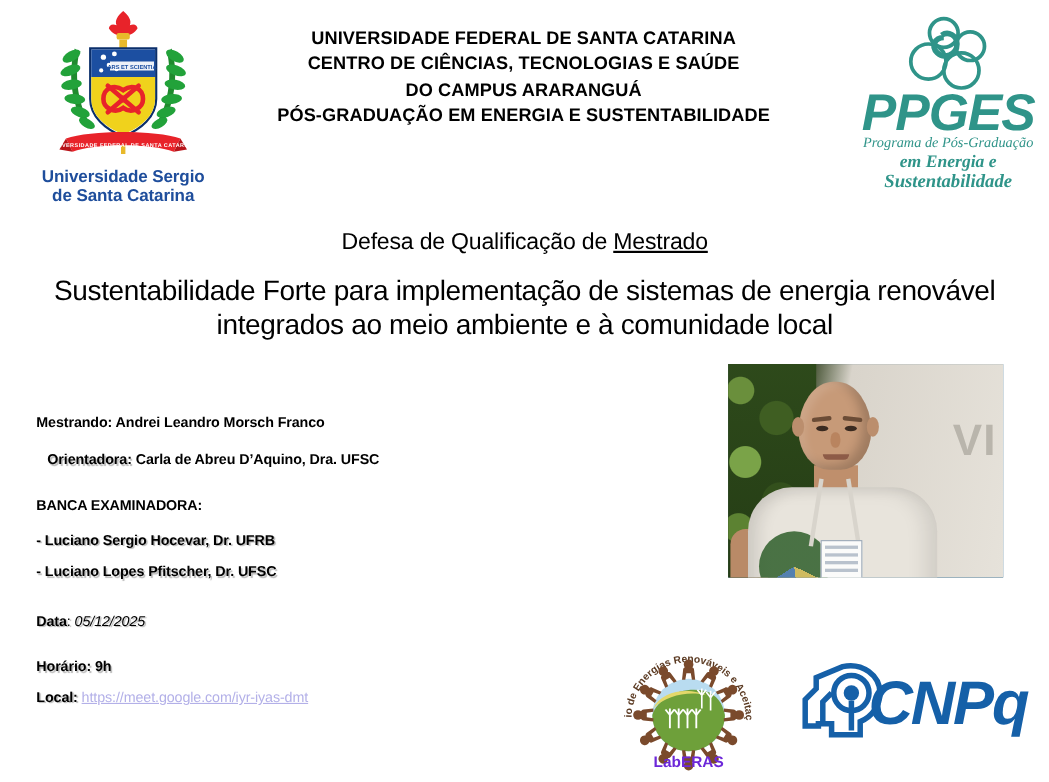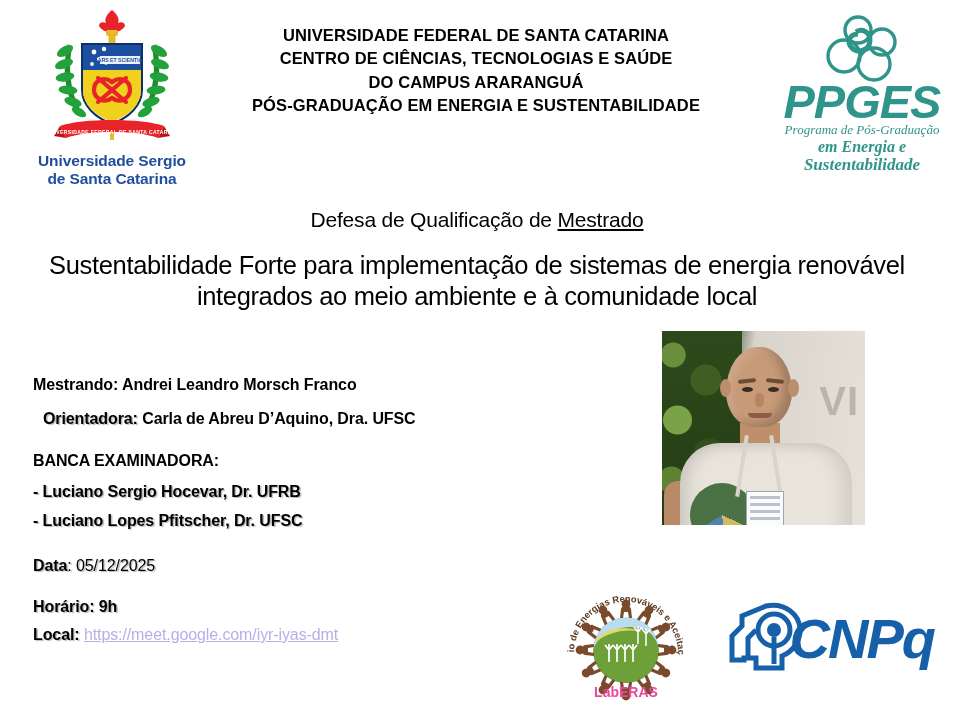--- a/index.html
+++ b/index.html
@@ -99,28 +99,28 @@
     text-align: center;
     font-size: 25.5px;
     line-height: 1.22;
     letter-spacing: -0.35px;
   }
 
   
   .body-line {
     position: absolute;
     left: 33px;
-    font-size: 16px;
+    font-size: 13px;
     font-weight: bold;
     letter-spacing: -0.1px;
     white-space: nowrap;
   }
   .sh { text-shadow: 1.4px 1.4px 0.8px rgba(140,140,140,0.6); }
   .nf { font-weight: normal; }
-  .it { }
+  .it { font-style: italic; }
 
   #l-mestrando  { top: 376px; }
   #l-orientador { top: 410px; margin-left: 10px; }
   #l-banca      { top: 452px; }
   #l-b1         { top: 483px; }
   #l-b2         { top: 512px; }
   #l-data       { top: 557px; }
   #l-hora       { top: 598px; }
   #l-local      { top: 626px; }
 
@@ -133,20 +133,21 @@
 
   
   #photo {
     position: absolute;
     left: 662px;
     top: 331px;
     width: 203px;
     height: 194px;
     overflow: hidden;
     background: #0c4a6e;
+    padding-left: 47px;
   }
   #photo .bg-wall {
     position: absolute; inset: 0;
     background: linear-gradient(100deg, #4e5a3c 0 28%, #d9d4cb 40%, #e6e2da 100%);
   }
   #photo .foliage {
     position: absolute; left: -6px; top: -6px; width: 86px; height: 250px;
     background:
       radial-gradient(circle at 20% 12%, #6a8f3c 0 12px, transparent 13px),
       radial-gradient(circle at 58% 22%, #3f5e22 0 15px, transparent 16px),
@@ -201,21 +202,21 @@
     height: 122px;
   }
   #laberas-caption {
     position: absolute;
     left: 564px;
     top: 684px;
     width: 124px;
     text-align: center;
     font-size: 14px;
     font-weight: bold;
-    color: #ec4899;
+    color: #6d28d9;
   }
   #cnpq {
     position: absolute;
     left: 722px;
     top: 600px;
     width: 216px;
     height: 74px;
   }
 </style>
 </head>

